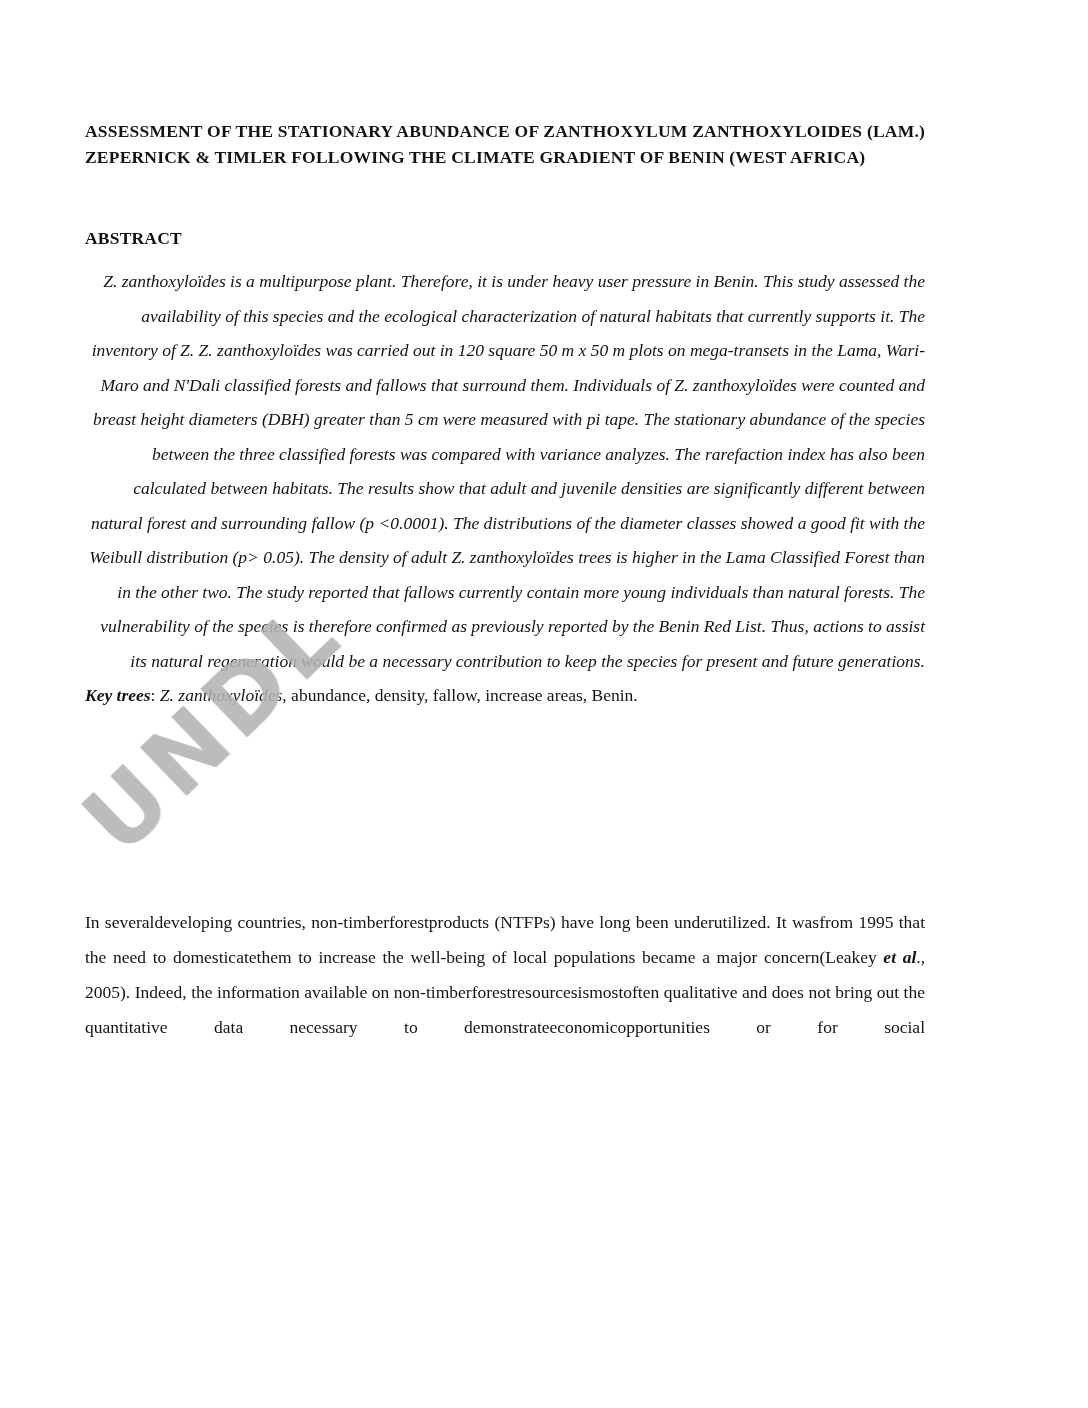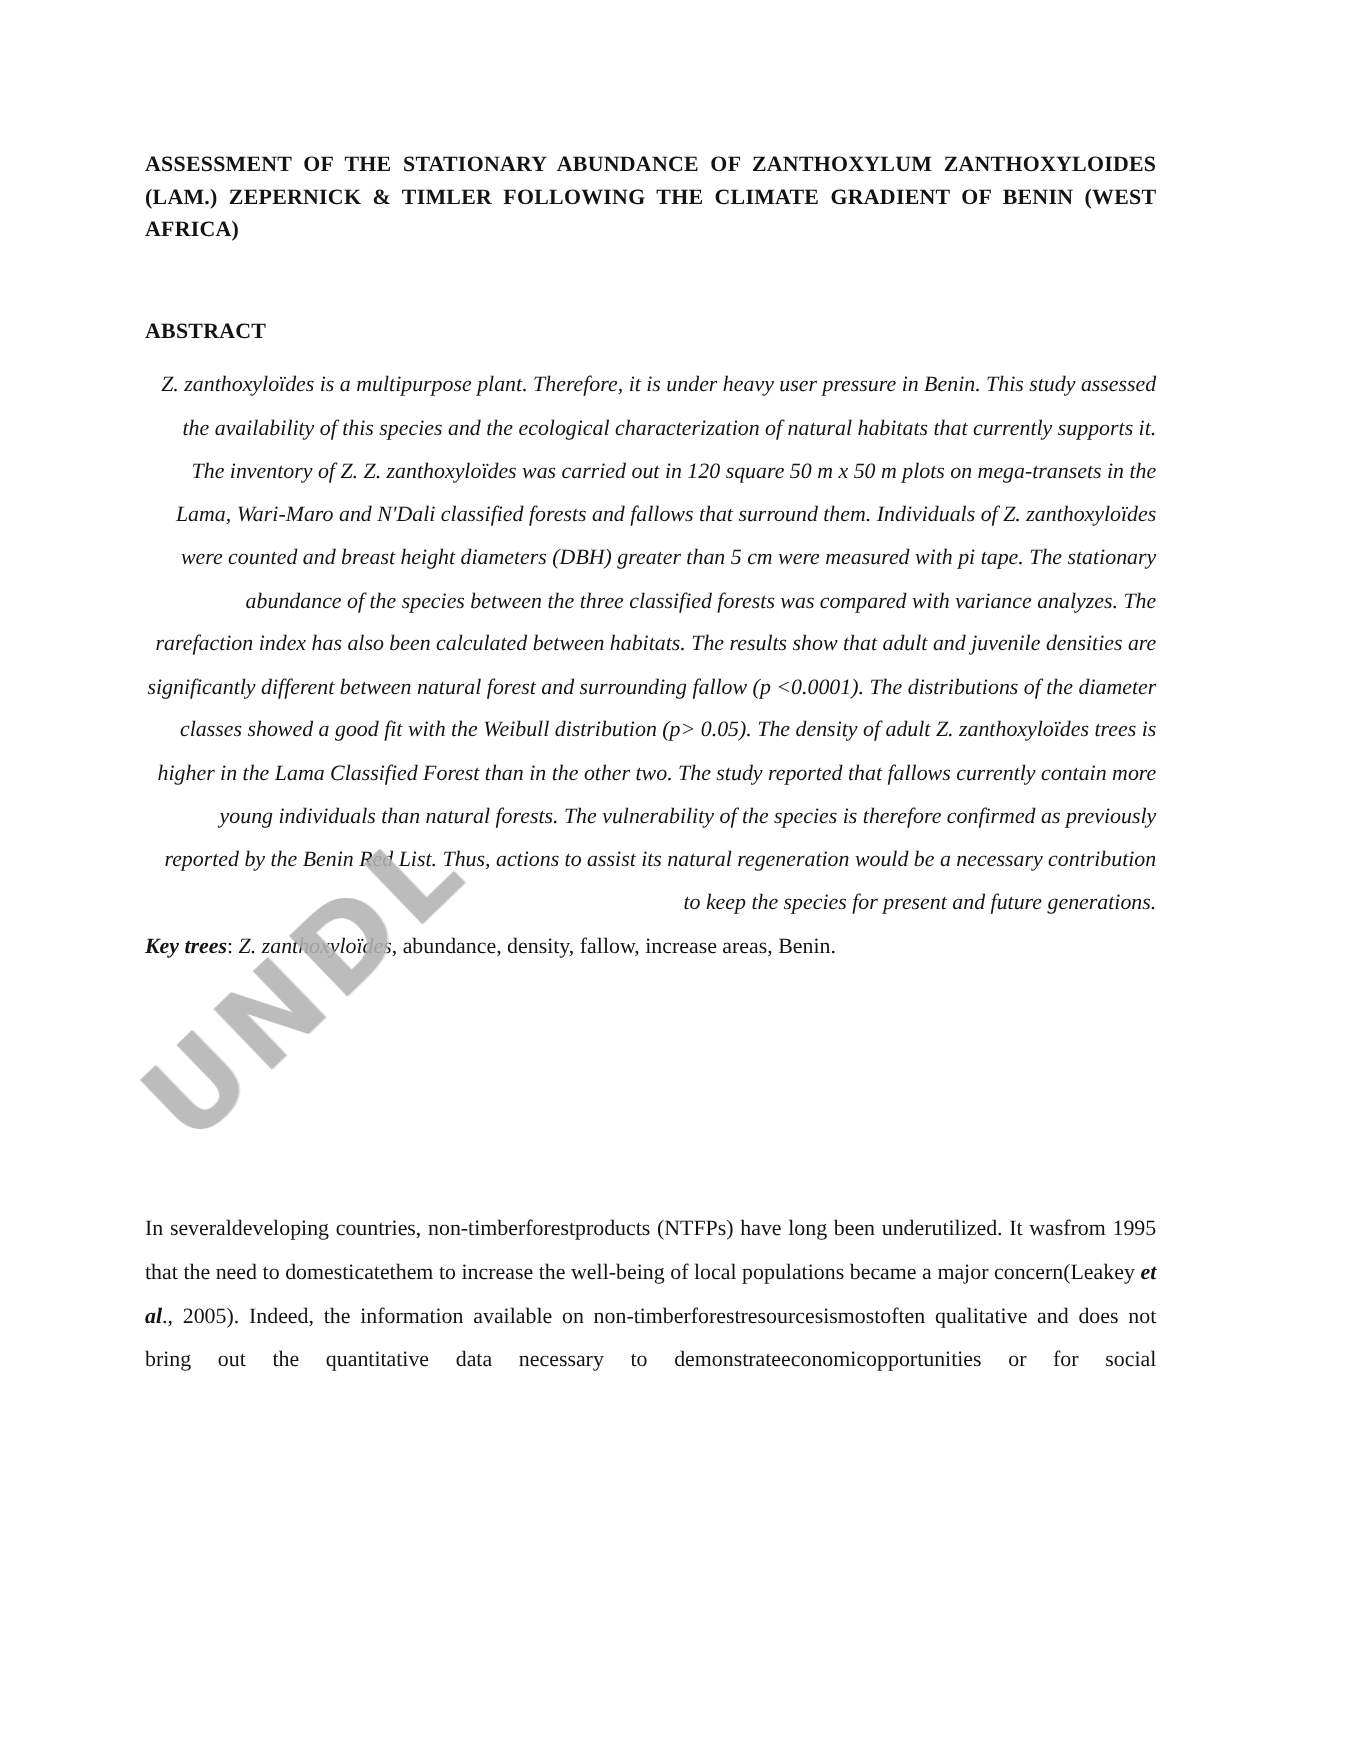--- a/index.html
+++ b/index.html
@@ -7,21 +7,21 @@
     padding: 0;
     background: #ffffff;
   }
   .page {
     position: relative;
     width: 1088px;
     height: 1408px;
     margin: 0 auto;
     background: #ffffff;
     box-sizing: border-box;
-    padding: 118px 163px 0 116px;
+    padding: 118px 163px 0 85px;
     font-family: "Liberation Serif", serif;
     color: #131313;
     overflow: hidden;
   }
   .paper-title {
     font-size: 17.5px;
     font-weight: bold;
     line-height: 26px;
     text-align: justify;
     letter-spacing: 0.2px;

